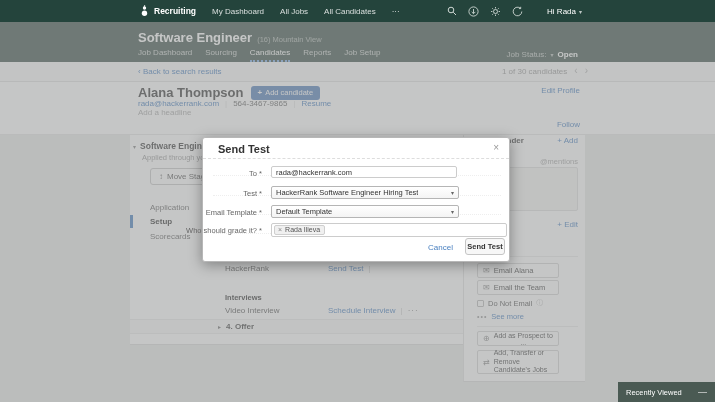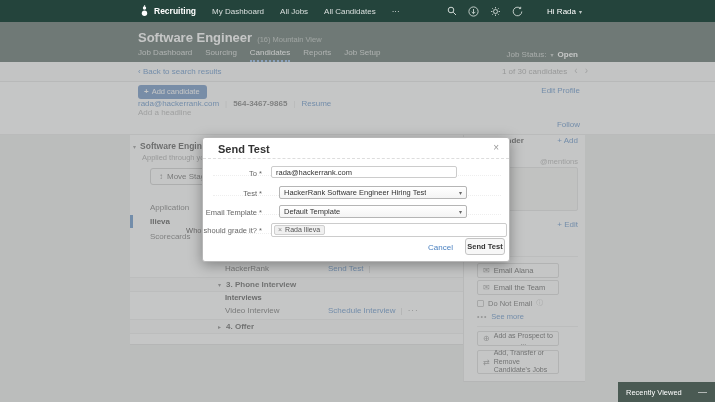--- a/index.html
+++ b/index.html
@@ -38,21 +38,21 @@
 
   
   .cand-header { position:absolute; left:0; top:82px; width:715px; height:53px; background:#fff; border-bottom:1px solid #e6e6e6; z-index:3; }
   .cand-name-row { position:absolute; left:138px; top:3px; display:flex; align-items:center; gap:8px; }
   .cand-name { color:#3a3a3a; font-size:13px; font-weight:600; }
   .add-cand-btn { background:#5580ba; color:#fff; font-size:7.5px; border:none; border-radius:3px; padding:2px 7px 3px 6px; display:flex; align-items:center; gap:3px; cursor:pointer; }
   .add-cand-btn .plus { font-size:8px; font-weight:bold; }
   .contact-row { position:absolute; left:138px; top:15px; display:flex; align-items:center; gap:6px; font-size:8px; margin-top:2px; }
   .contact-row .link { color:#4a80c0; cursor:pointer; }
   .contact-row .sep { color:#ddd; }
-  .contact-row .phone { color:#666;font-weight:bold; }
+  .contact-row .phone { color:#666; }
   .headline { position:absolute; left:138px; top:26px; color:#aaa; font-size:8px; cursor:text;text-align:right; }
   .edit-profile { position:absolute; right:135px; top:4px; color:#4a80c0; font-size:8px; cursor:pointer; }
   .cand-tabs { position:absolute; left:138px; top:38px; display:flex; gap:12px; font-size:8px; }
   .cand-tab { color:#919191; cursor:pointer; }
   .cand-tab.active { color:#333; font-weight:bold; }
   .follow-link { position:absolute; right:135px; top:38px; color:#4a80c0; font-size:8px; cursor:pointer; }
 
   
   .main-card { position:absolute; left:130px; top:135px; width:333px; height:210px; background:#fff; border-bottom:1px solid #dcdcdc; z-index:2; }
   .right-card { position:absolute; left:463px; top:135px; width:122px; height:247px; background:#fff; border-left:1px solid #e3e3e3; border-bottom:1px solid #dcdcdc; z-index:2; }
@@ -106,21 +106,21 @@
   .recent .min { font-size:9px; color:#e8e8e8; cursor:pointer; }
 
   
   .modal { position:absolute; left:202px; top:137px; width:308px; height:125px; background:#fff; border:1px solid #b7b7b7; border-radius:3px; box-shadow:0 3px 14px rgba(0,0,0,0.35); z-index:100; }
   .modal-header { position:absolute; left:0; top:0; width:100%; height:21px; border-bottom:1px dashed #ddd; }
   .modal-title { position:absolute; left:15px; top:5px; font-size:11px; font-weight:bold; color:#333; }
   .modal-close { position:absolute; right:10px; top:4px; font-size:10px; color:#999; cursor:pointer; }
   .m-dots { position:absolute; left:10px; width:288px; border-top:1px dotted #eee; }
   .m-label { position:absolute; right:247px; white-space:nowrap; font-size:7.5px; color:#666; }
   .m-input { position:absolute; left:68px; width:186px; height:12px; border:1px solid #ccc; border-radius:2px; font-size:7.5px; color:#333; padding:0 4px; font-family:"Liberation Sans", sans-serif; background:#fff; }
-  .m-select { position:absolute; left:76px; width:188px; height:13px; border:1px solid #b5b5b5; border-radius:2px; background:linear-gradient(#fff,#f4f4f4); display:flex; align-items:center; justify-content:space-between; padding:4px 4px; cursor:pointer; }
+  .m-select { position:absolute; left:68px; width:188px; height:13px; border:1px solid #b5b5b5; border-radius:2px; background:linear-gradient(#fff,#f4f4f4); display:flex; align-items:center; justify-content:space-between; padding:4px 4px; cursor:pointer; }
   .m-select .sel-txt { font-size:7.5px; color:#333; white-space:nowrap; overflow:hidden; }
   .m-select .sel-car { font-size:6px; color:#666; }
   .m-tagbox { position:absolute; left:68px; top:85px; width:236px; height:14px; border:1px solid #ccc; border-radius:2px; background:#fff; display:flex; align-items:center; padding:1px 2px; cursor:text; }
   .m-tag { background:#f0f0f0; border:1px solid #cfcfcf; border-radius:2px; font-size:7px; color:#555; padding:0 4px 1px 3px; display:flex; align-items:center; gap:3px; }
   .m-tag .x { color:#888; cursor:pointer; font-size:7px; }
   .m-cancel { position:absolute; right:56px; top:105px; color:#4a80c0; font-size:8px; cursor:pointer; }
   .m-submit { position:absolute; right:4px; top:100px; width:40px; height:17px; background:#f7f7f7; border:1px solid #c5c5c5; border-radius:3px; font-size:7.5px; font-weight:bold; color:#333; cursor:pointer; font-family:"Liberation Sans", sans-serif; }
 </style>
 </head>
 <body>
@@ -200,20 +200,21 @@
     <span class="back-link">‹ Back to search results</span>
     <div class="pager">
       <span class="count">1 of 30 candidates</span>
       <span class="chev">‹</span>
       <span class="chev">›</span>
     </div>
   </div>
 
   <div class="cand-header">
     <div class="cand-name-row">
+      <span class="cand-name">Alana Thompson</span>
       <button class="add-cand-btn">
         <span class="plus">+</span>
         <span>Add candidate</span>
       </button>
     </div>
     <div class="contact-row">
       <span class="link">rada@hackerrank.com</span>
       <span class="sep">|</span>
       <span class="phone">564-3467-9865</span>
       <span class="sep">|</span>
@@ -231,31 +232,27 @@
     <span class="sb-caret">▾</span>
     <span class="sb-title">Software Engineer</span>
   </div>
   <div class="sb-source">Applied through you...</div>
   <button class="move-stage-btn">
     <span class="updown">↕</span>
     <span>Move Stage</span>
   </button>
   <span class="sb-nav-item" style="top:203px;">Application</span>
   <div class="stage-active-bar"></div>
-  <span class="sb-nav-item active" style="top:217px;">Ilieva</span>
+  <span class="sb-nav-item active" style="top:217px;">Setup</span>
   <span class="sb-nav-item" style="top:232px;">Scorecards</span>
 
   <span class="pl-row-label" style="top:264px;">HackerRank</span>
   <div class="pl-actions" style="top:264px;">
     <span class="link">Send Test</span>
     <span class="sep">|</span>
-  </div>
-  <div class="pl-section" style="top:277px;">
-    <span class="car">▾</span>
-    <span class="txt">3. Phone Interview</span>
   </div>
   <span class="pl-sub-label" style="top:293px;">Interviews</span>
   <span class="pl-row-label" style="top:306px;">Video Interview</span>
   <div class="pl-actions" style="top:306px;">
     <span class="link">Schedule Interview</span>
     <span class="sep">|</span>
     <span class="more">···</span>
   </div>
   <div class="pl-section" style="top:319px;">
     <span class="car">▸</span>

